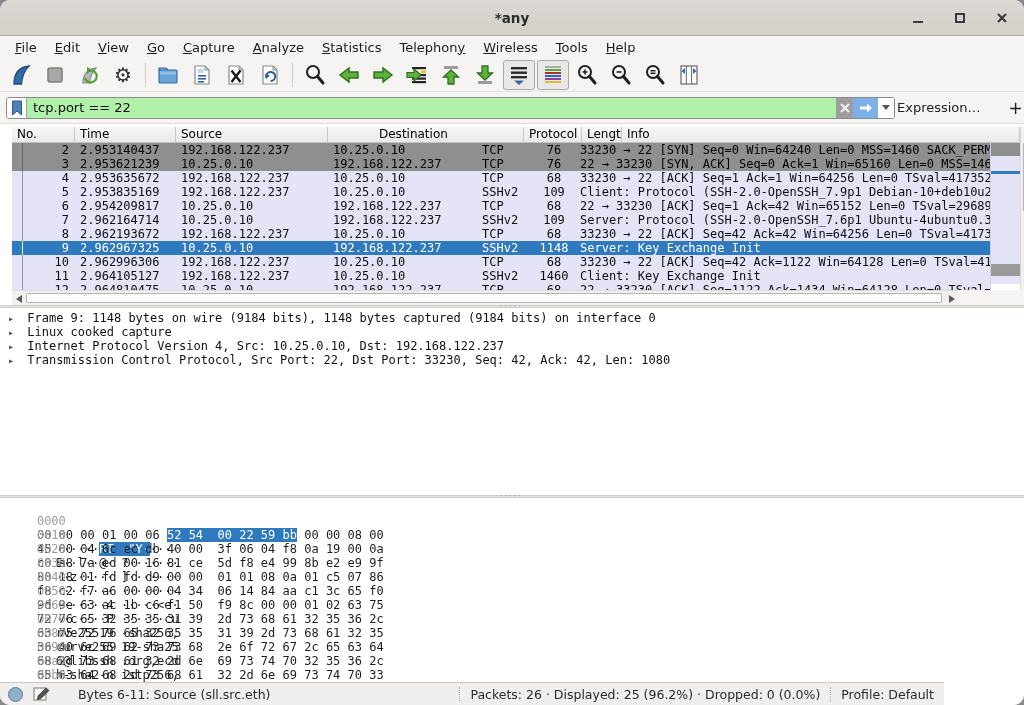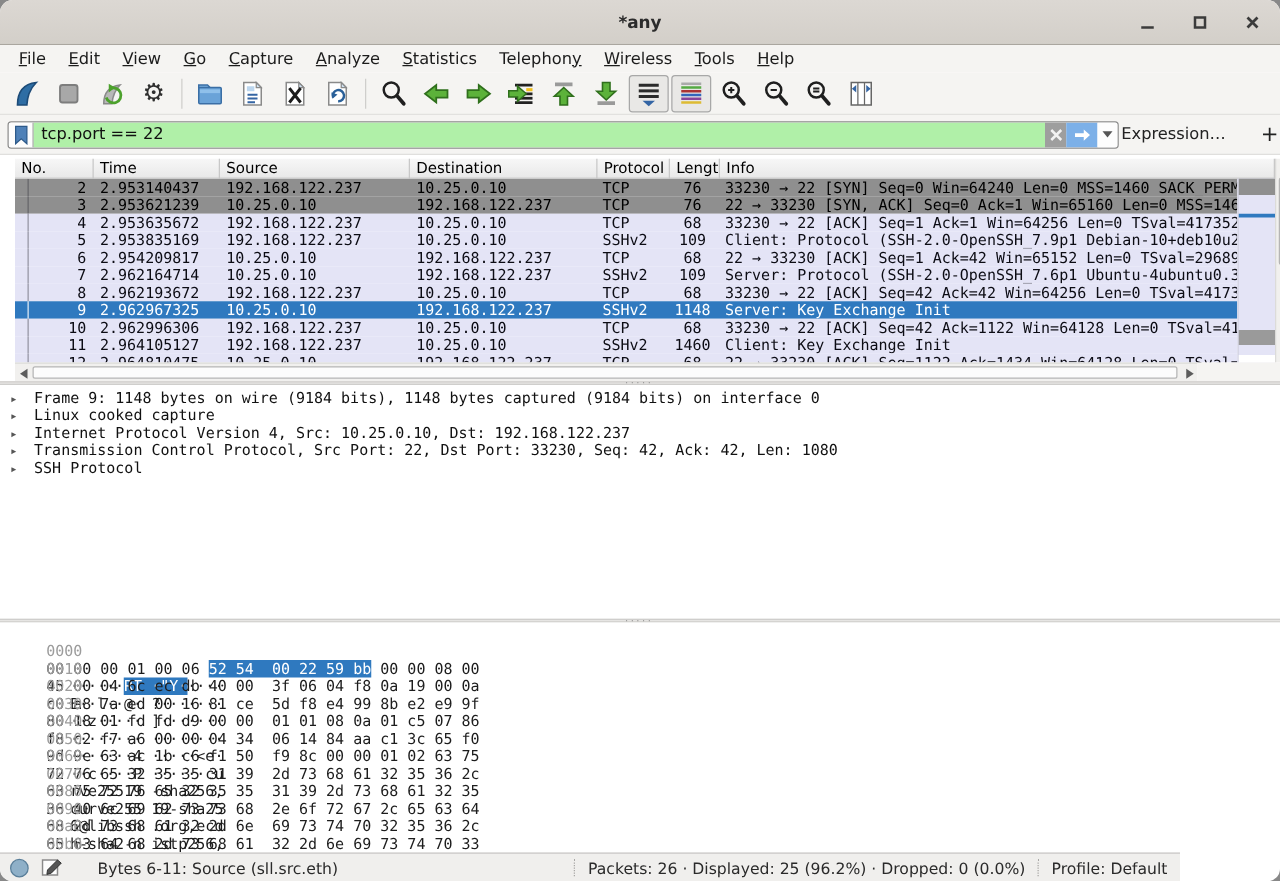--- a/index.html
+++ b/index.html
@@ -63,21 +63,21 @@
   .prow::before{content:'';position:absolute;left:10px;top:0;bottom:0;border-left:1px solid rgba(50,50,60,.45);}
   .prow.sel::before{border-left-color:rgba(255,255,255,.85);}
   .prow span{display:block;overflow:hidden;}
   .c-no{width:63px;text-align:right;padding-right:6px;}
   .c-time{width:101px;padding-left:5px;}
   .c-src{width:152px;padding-left:5px;}
   .c-dst{width:150px;padding-left:5px;}
   .c-proto{width:58px;padding-left:4px;}
   .c-len{width:40px;text-align:center;padding-right:4px;}
   .c-info{flex:1;padding-left:4px;}
-  .h-no{width:63px;}.h-time{width:101px;}.h-src{width:152px;}.h-dst{width:150px;}
+  .h-no{width:63px;}.h-time{width:101px;}.h-src{width:152px;}.h-dst{width:150px;margin-left:46px;}
   .h-proto{width:58px;}.h-len{width:40px;}.h-info{flex:1;}
 
   
   .minimap{position:absolute;left:978px;top:16px;width:30px;height:147px;background:#e4e4f6;border-left:1px solid #cfcfe0;}
   .mm-seg{position:absolute;left:0;width:30px;}
   .vscroll{position:absolute;left:1008px;top:0;width:16px;height:163px;background:#f1f0ee;border-left:1px solid #dcdbd9;}
   .vs-arrow{position:absolute;left:0;width:16px;height:13px;display:flex;align-items:center;justify-content:center;}
   .tri-up{width:0;height:0;border-left:4px solid transparent;border-right:4px solid transparent;border-bottom:6px solid #5c5c5c;}
   .tri-down{width:0;height:0;border-left:4px solid transparent;border-right:4px solid transparent;border-top:6px solid #5c5c5c;}
   .tri-left{width:0;height:0;border-top:4px solid transparent;border-bottom:4px solid transparent;border-right:6px solid #5c5c5c;}
@@ -492,24 +492,20 @@
     <span class="dtext">Linux cooked capture</span>
   </div>
         <div class="drow">
     <span class="tri">▸</span>
     <span class="dtext">Internet Protocol Version 4, Src: 10.25.0.10, Dst: 192.168.122.237</span>
   </div>
         <div class="drow">
     <span class="tri">▸</span>
     <span class="dtext">Transmission Control Protocol, Src Port: 22, Dst Port: 33230, Seq: 42, Ack: 42, Len: 1080</span>
   </div>
-        <div class="drow">
-    <span class="tri">▸</span>
-    <span class="dtext">SSH Protocol</span>
-  </div>
       </div>
   </div>
 
   <div class="splitter" style="top:495px;">
       <span class="dots">·····</span>
     </div>
 
   <div class="hexpane">
     <div>
         <div class="hrow">

